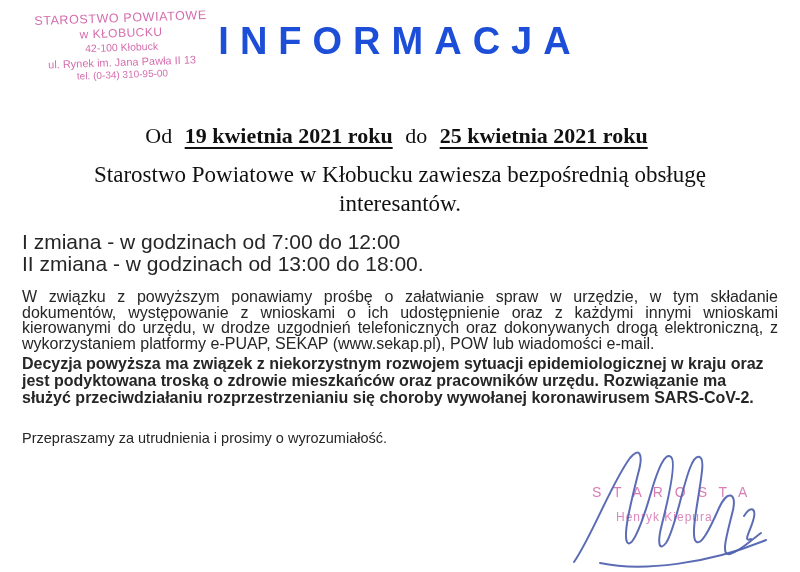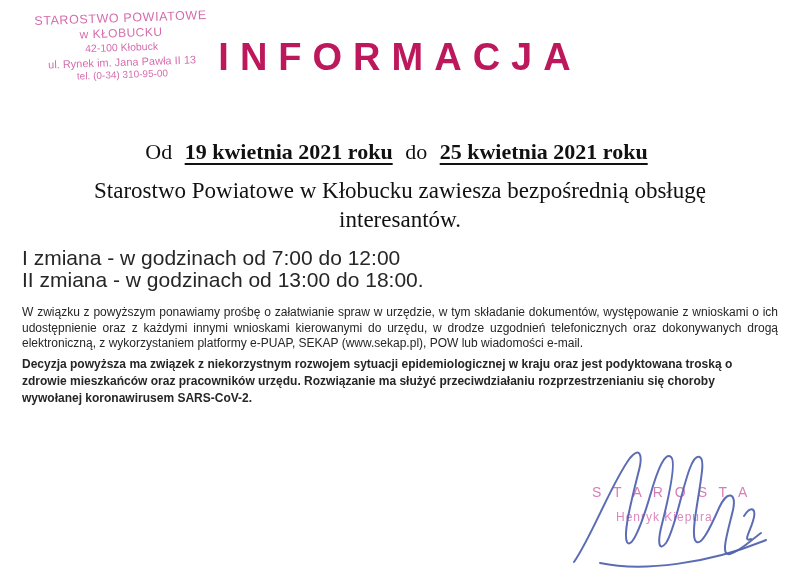--- a/index.html
+++ b/index.html
@@ -28,26 +28,26 @@
     line-height:1.28;
     user-select:none;
   }
   .stamp .l1{font-size:12.5px;letter-spacing:.6px;}
   .stamp .l2{font-size:12px;letter-spacing:.5px;}
   .stamp .l3{font-size:10.5px;}
   .stamp .l4{font-size:11px;}
   .stamp .l5{font-size:10px;}
   
   .title{
-    margin-top:36px;
+    margin-top:20px;
     text-align:center;
     font-size:38px;
     font-weight:700;
     letter-spacing:11px;
-    color:#be185d;
+    color:#1d4ed8;
   }
   
   .dateline{
     margin-top:56px;
     text-align:center;
     font-family:"Liberation Serif",serif;
     font-size:22px;
     color:var(--serif-black);
     line-height:34px;
   }
@@ -76,21 +76,21 @@
     text-align:justify;
     text-align-last:left;
   }
   .shifts{
     margin:13px 22px 0;
     font-size:21px;
     line-height:22px;
   }
   .small-par{
     margin:14px 22px 0;
-    font-size:12px;
+    font-size:16px;
     line-height:15.5px;
     text-align:justify;
     text-align-last:left;
   }
   .small-par.bold{
     margin-top:4px;
     font-weight:700;
     line-height:17px;
     text-align:left;
   }
@@ -152,20 +152,21 @@
 
   <div class="shifts">
     <div>I zmiana - w godzinach od 7:00 do 12:00</div>
     <div>II zmiana - w godzinach od 13:00 do 18:00.</div>
   </div>
 
   <p class="small-par">W związku z powyższym ponawiamy prośbę o załatwianie spraw w urzędzie, w tym składanie dokumentów, występowanie z wnioskami o ich udostępnienie oraz z każdymi innymi wnioskami kierowanymi do urzędu, w drodze uzgodnień telefonicznych oraz dokonywanych drogą elektroniczną, z wykorzystaniem platformy e-PUAP, SEKAP (www.sekap.pl), POW lub wiadomości e-mail.</p>
 
   <p class="small-par bold">Decyzja powyższa ma związek z niekorzystnym rozwojem sytuacji epidemiologicznej w kraju oraz jest podyktowana troską o zdrowie mieszkańców oraz pracowników urzędu. Rozwiązanie ma służyć przeciwdziałaniu rozprzestrzenianiu się choroby wywołanej koronawirusem SARS-CoV-2.</p>
 
+  <p class="apology">Przepraszamy za utrudnienia i prosimy o wyrozumiałość.</p>
 
   <div class="sig">
     <div class="sig-stamp-title">S T A R O S T A</div>
     <div class="sig-stamp-name">Henryk Kiepura</div>
     <svg width="212" height="126" viewBox="0 0 212 126" aria-hidden="true">
       <path d="M14,118 C32,92 52,38 70,14 C79,3 84,9 78,30 C71,58 63,90 67,98 C71,105 80,86 90,52 C98,24 105,8 111,13 C116,17 110,48 102,80 C97,99 99,108 106,99 C115,86 122,44 130,24 C136,8 144,9 142,27 C139,54 131,87 135,96 C140,106 151,82 159,64 C167,46 177,48 173,66 C167,91 160,112 170,110 C181,107 191,96 201,89"></path>
       <path d="M40,119 C82,128 148,120 206,96"></path>
       <path d="M184,72 C191,61 197,64 193,77 C189,90 183,98 191,95"></path>
     </svg>
   </div>

